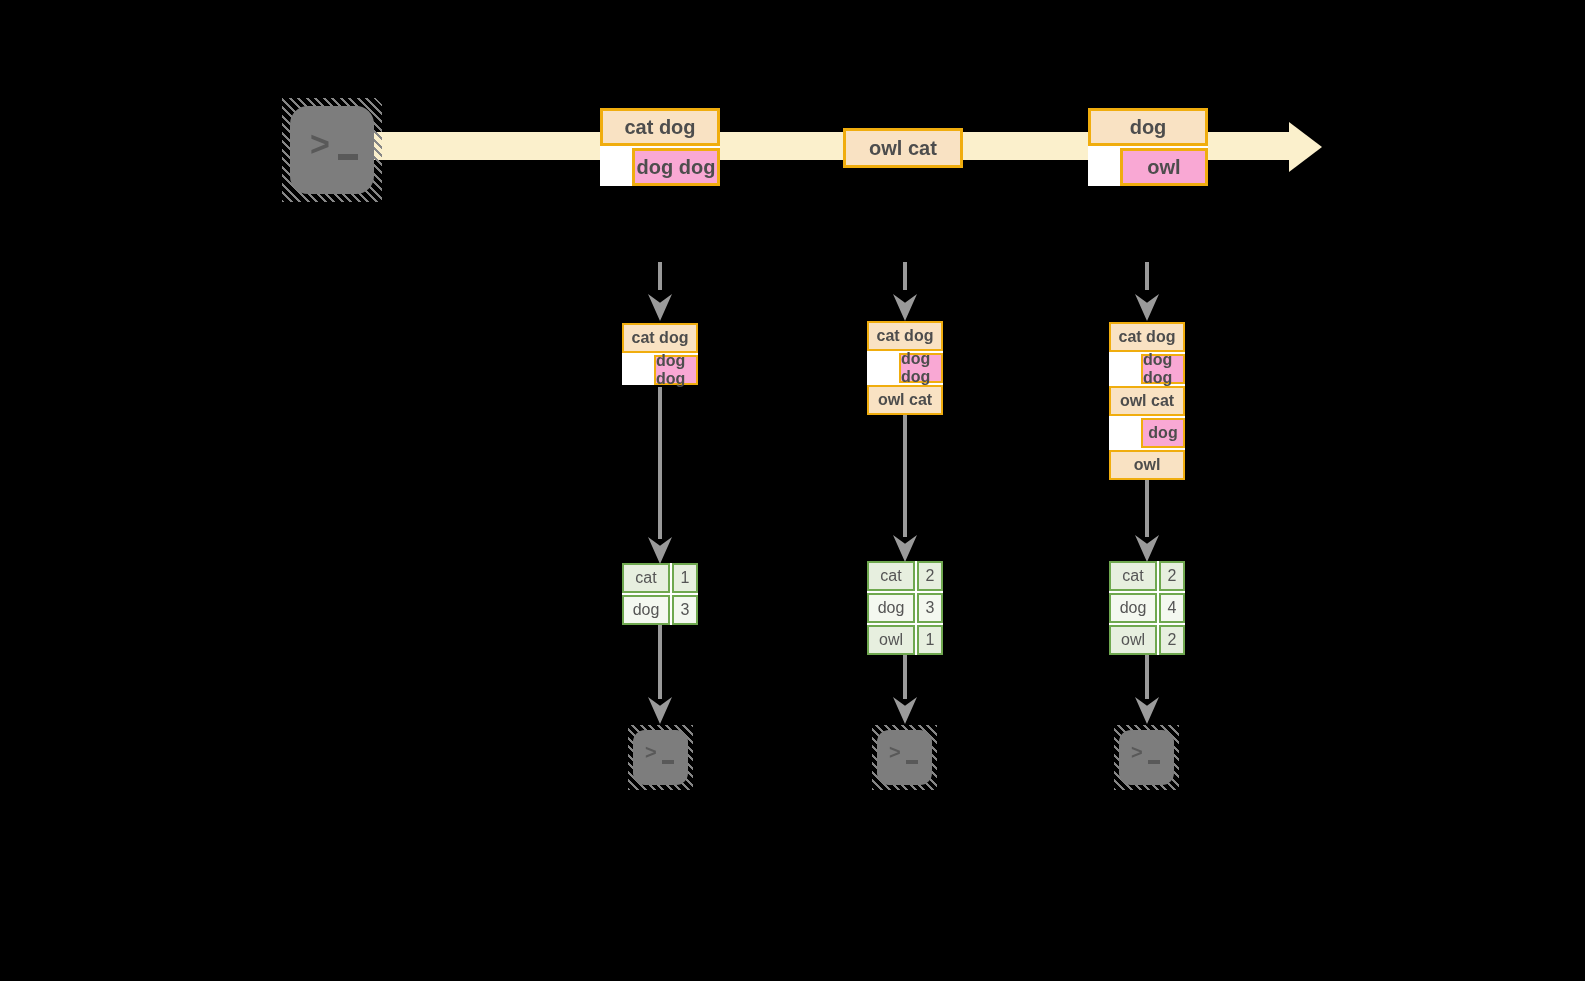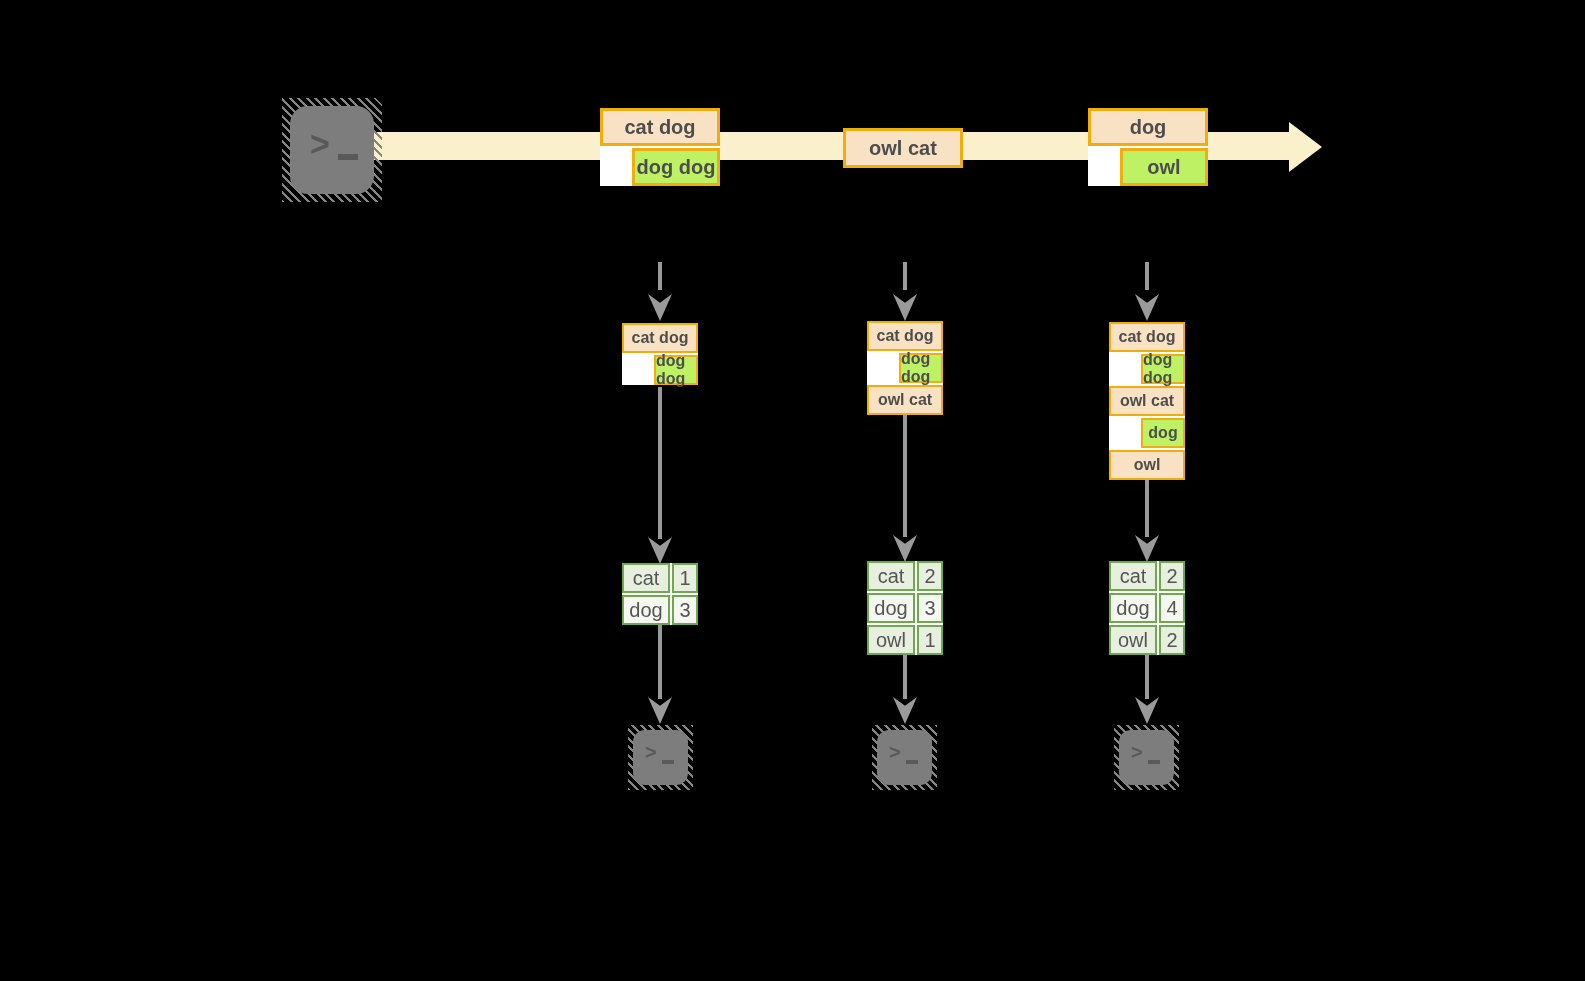--- a/index.html
+++ b/index.html
@@ -24,30 +24,30 @@
   .band{position:absolute;left:372px;top:132px;width:918px;height:28px;background:#fbf0cc;}
   .band-head{position:absolute;left:1289px;top:122px;width:0;height:0;
     border-left:33px solid #fbf0cc;border-top:25px solid transparent;border-bottom:25px solid transparent;}
 
   
   .obox{position:absolute;display:flex;flex-direction:column;gap:2px;background:#fff;font-weight:bold;}
   .ocell{border:3px solid #f0ad0e;display:flex;align-items:center;justify-content:center;
          color:#4d4d4d;}
   .obox.small .ocell{border-width:2px;}
   .obox .dark{background:#f9e2c3;}
-  .obox .light{background:#bef264;margin-left:32px;}
+  .obox .light{background:#f9a8d4;margin-left:32px;}
   .msg .ocell{height:32px;font-size:20px;}
   .msg1cell .ocell{height:34px;font-size:20px;}
   .state .ocell{height:26px;font-size:16px;}
 
   
   .gtable{position:absolute;display:flex;flex-direction:column;gap:2px;background:#fff;width:76px;}
   .grow{display:flex;gap:2px;}
   .gcell{border:2px solid #6fa84f;height:26px;display:flex;align-items:center;justify-content:center;
-         color:#555;font-size:20px;}
+         color:#555;font-size:16px;}
   .gword{flex:1;}
   .gnum{width:22px;}
   .grow .rdark{background:#e7efdf;}
   .grow .rlight{background:#f4f8f0;}
 
   
   .aline{position:absolute;width:4px;background:#9a9a9a;}
   .ahead{position:absolute;width:24px;height:27px;background:#9a9a9a;
     clip-path:polygon(0 0,50% 32%,100% 0,50% 100%);}
 

